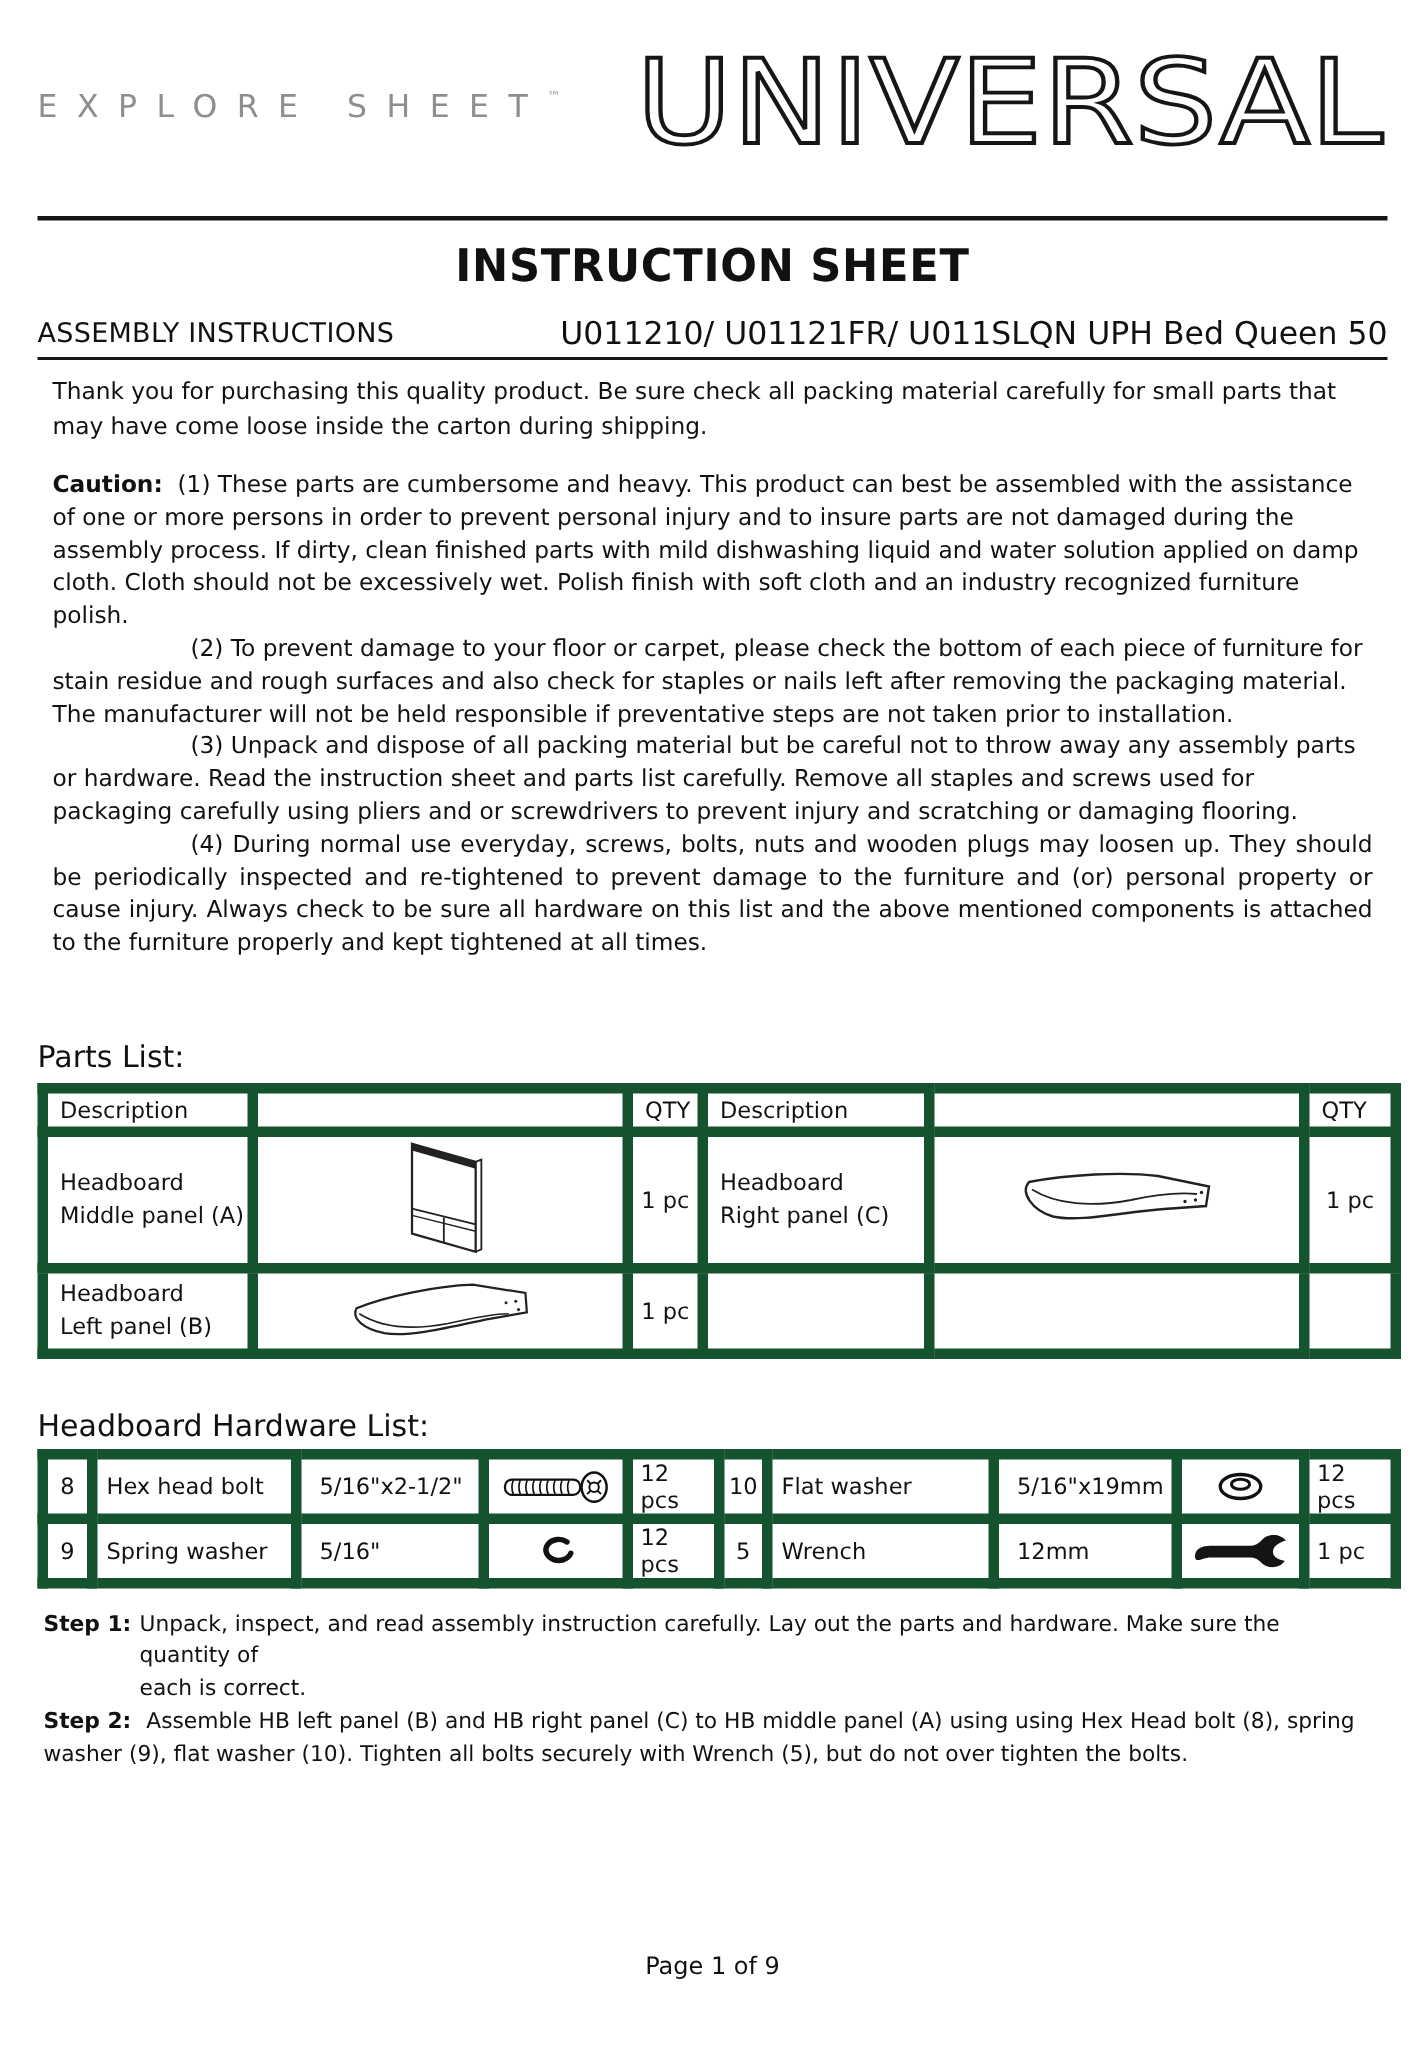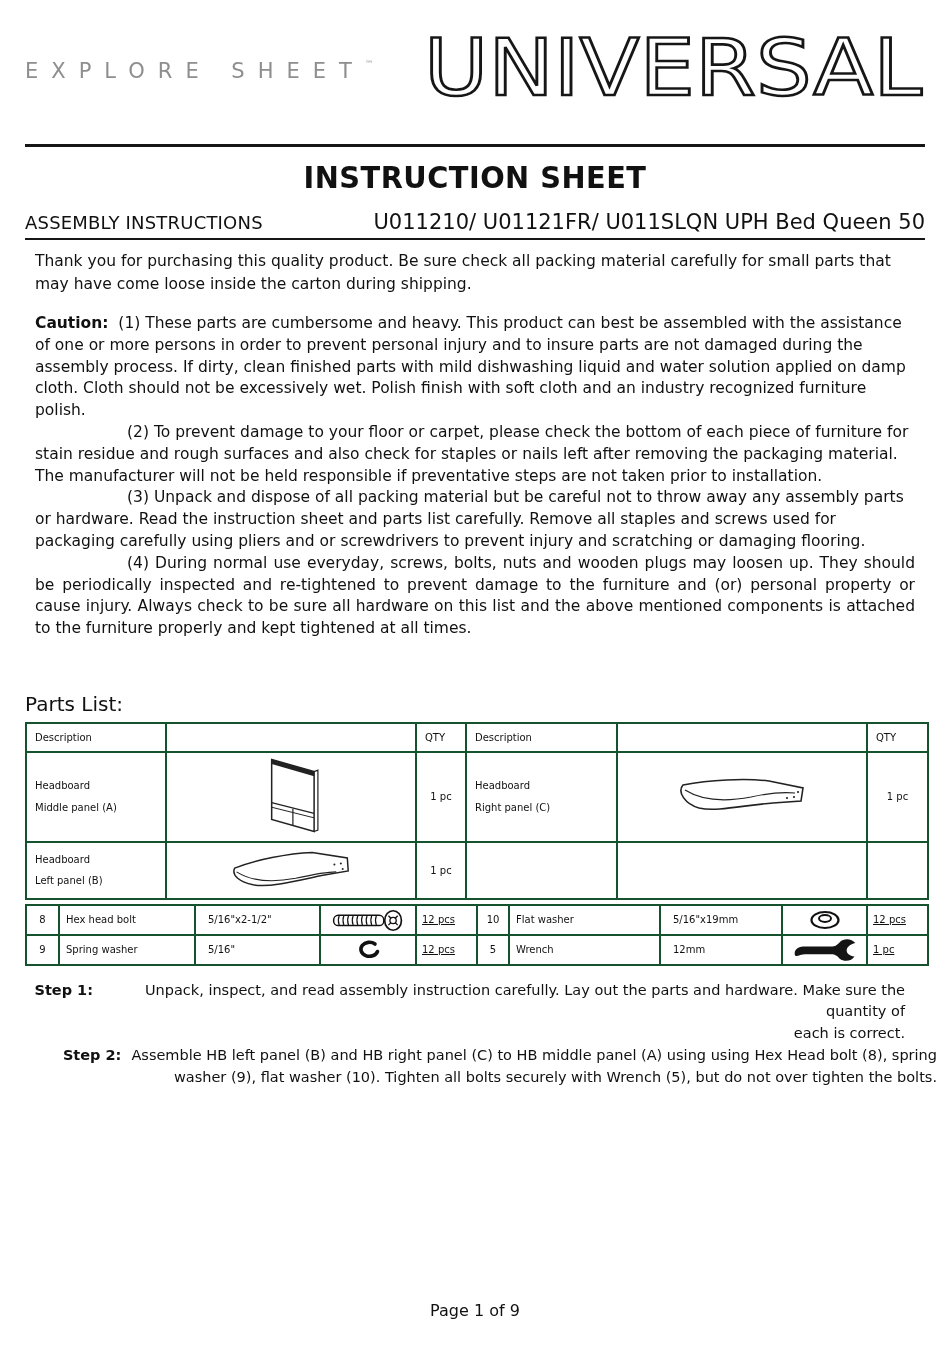--- a/index.html
+++ b/index.html
@@ -46,44 +46,44 @@
   .p-justify { text-align: justify; }
 
   
   .section-heading { font-size: 20px; font-weight: 400; }
   .parts-heading { margin-top: 52px; }
   .hardware-heading { margin-top: 32px; }
 
   
   table { border-collapse: collapse; table-layout: fixed; margin-top: 6px; }
   td, th {
-    border: 2px solid #14532d; font-weight: 400; font-size: 10px;
+    border: 7px solid #14532d; font-weight: 400; font-size: 15px;
     overflow: hidden;
   }
   .parts-table { width: 902px; }
   .parts-table .hdr-row td { height: 29px; padding-left: 8px; }
   .parts-table .desc-cell { padding-left: 8px; white-space: pre-line; line-height: 21.5px; vertical-align: middle; margin-top: 34px; }
   .parts-table .qty-cell { text-align: center; vertical-align: middle; }
   .parts-table .img-cell { text-align: center; vertical-align: middle; }
   .parts-table .row-tall { height: 90px; }
   .parts-table .row-short { height: 57px; }
   .parts-table .qty-hdr { text-align: left; padding-left: 8px; }
 
   .hardware-table { width: 902px; margin-top: 4px; }
   .hardware-table td { height: 30px; vertical-align: middle; }
   .hw-num { text-align: center; }
   .hw-name { padding-left: 6px; }
   .hw-size { padding-left: 12px; }
   .hw-icon { text-align: center; }
-  .hw-qty { padding-left: 5px; text-decoration: underline; }
+  .hw-qty { padding-left: 5px; }
 
   
   .assembly-heading { margin-top: 22px; font-size: 21px; }
   .assembly-note { font-size: 17.5px; }
-  .steps { margin-top: 14px; font-size: 14.5px; line-height: 21.5px; text-align: right; }
+  .steps { margin-top: 14px; font-size: 14.5px; line-height: 21.5px; }
   .step1 { display: flex; margin-left: 4px; }
   .step-label { font-weight: bold; width: 64px; flex: 0 0 64px; }
   .step1-text { white-space: pre-wrap; width: 812px; }
   .step2 { margin-top: 1px; margin-left: 4px; margin-right: -12px; }
   .step2 .step-label-inline { font-weight: bold; margin-right: 10px; }
 
   
   .footer {
     position: absolute; top: 1301px; left: 0; width: 950px;
     text-align: center; font-size: 16px;
@@ -185,20 +185,21 @@
         </svg>
       </td>
       <td class="qty-cell">1 pc</td>
       <td class="desc-cell"></td>
       <td class="img-cell"></td>
       <td class="qty-cell"></td>
     </tr>
   </tbody>
     </table>
 
+  <div class="section-heading hardware-heading">Headboard Hardware List:</div>
 
   <table class="hardware-table">
     <colgroup>
       <col style="width:33px">
         <col style="width:136px">
         <col style="width:125px">
         <col style="width:96px">
         <col style="width:61px">
       <col style="width:32px">
         <col style="width:151px">

